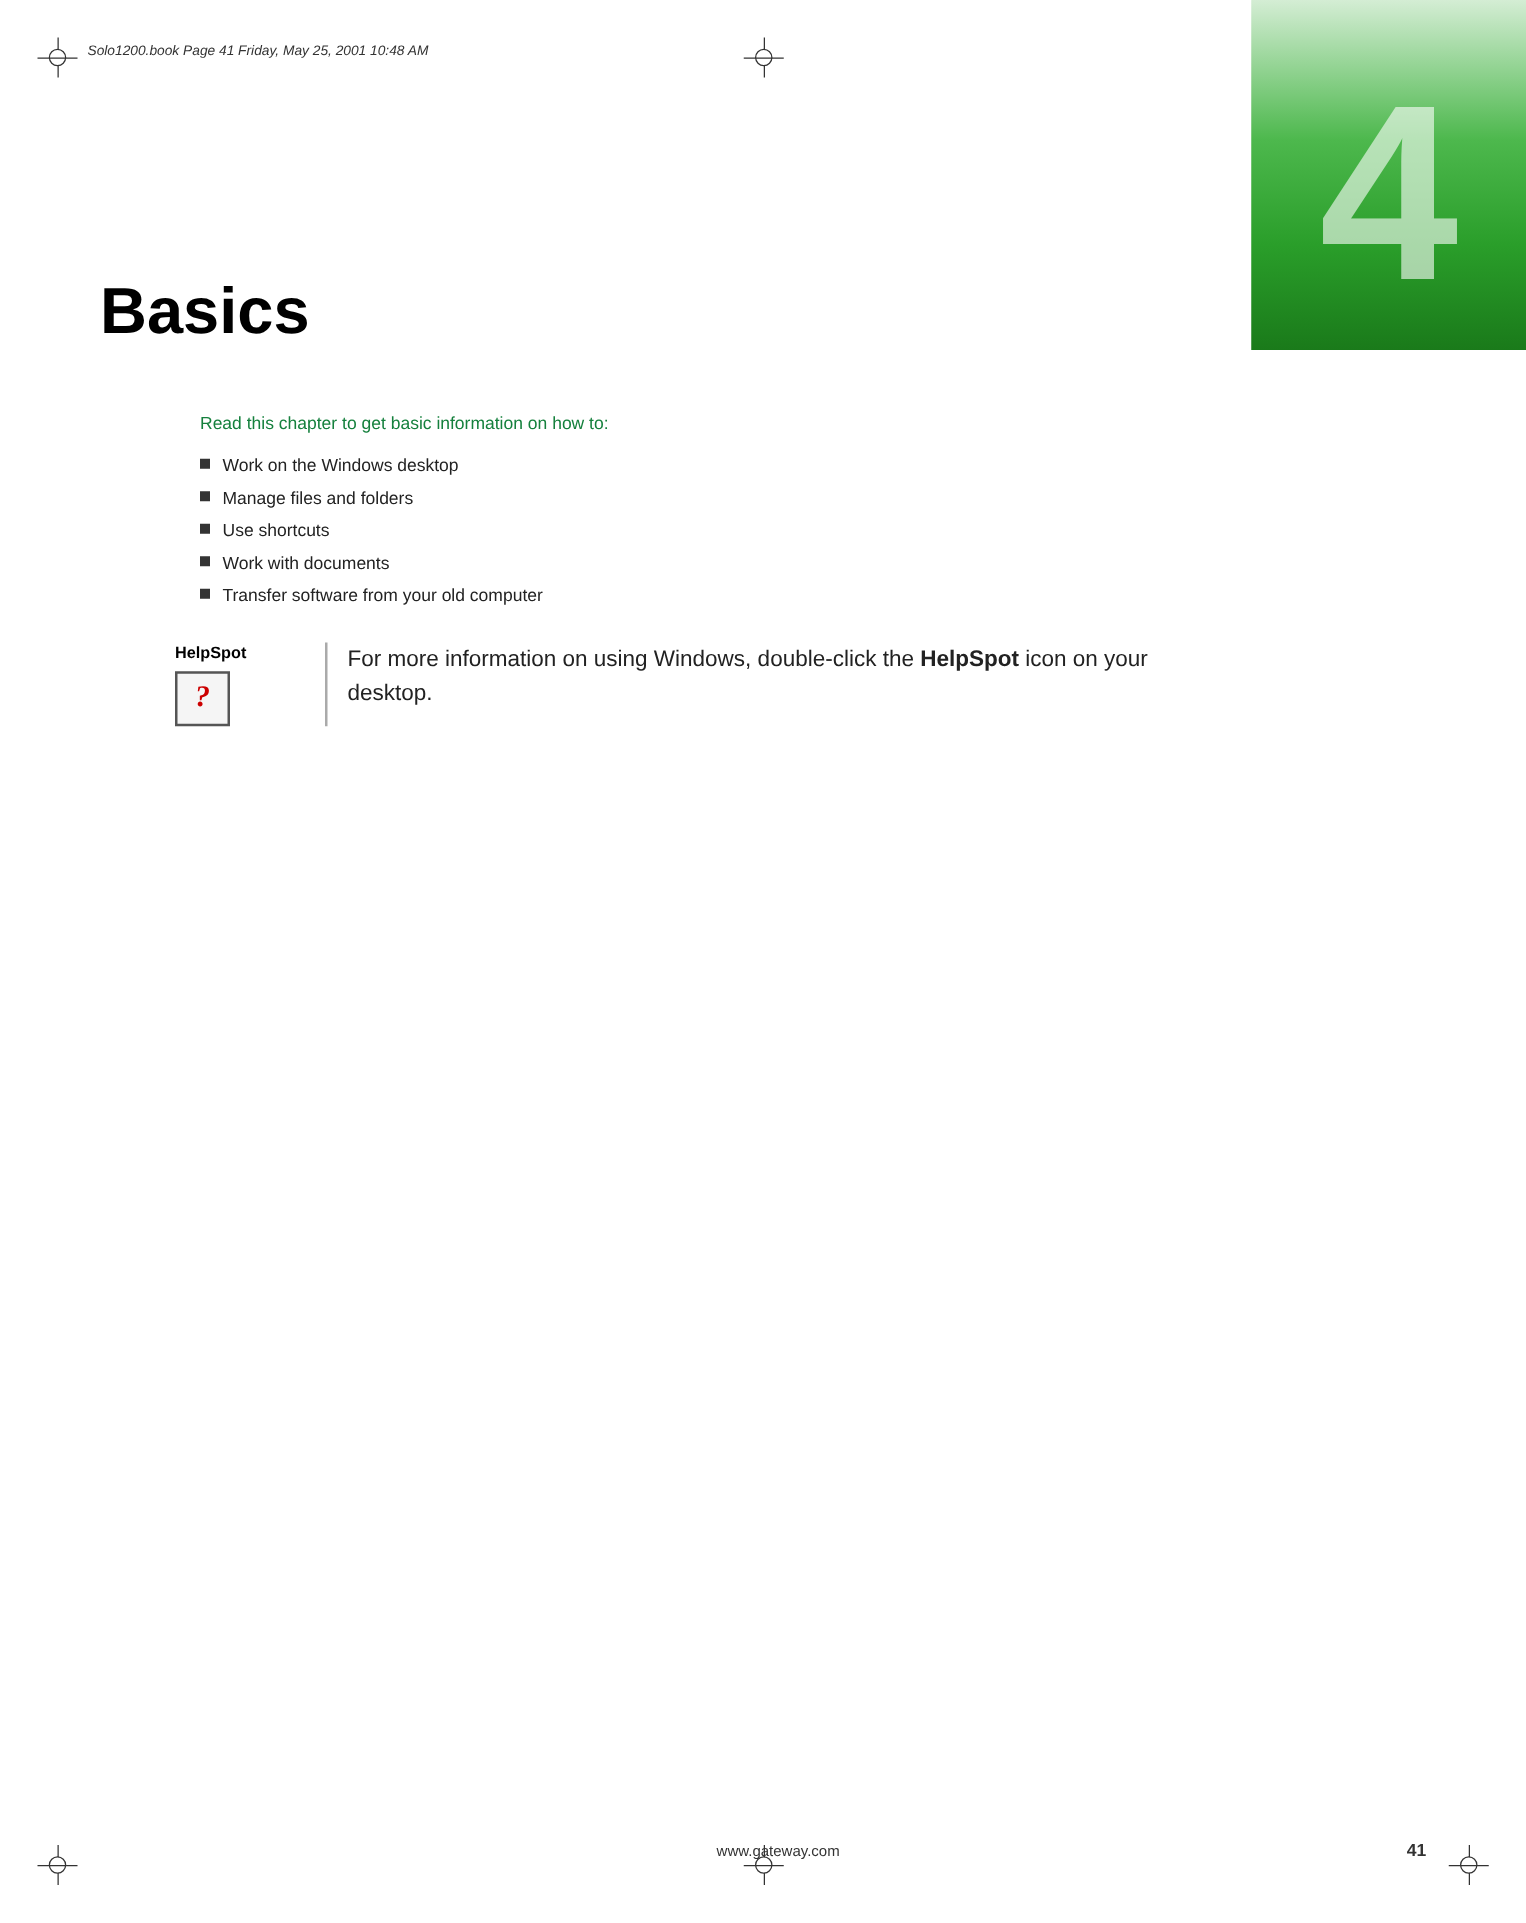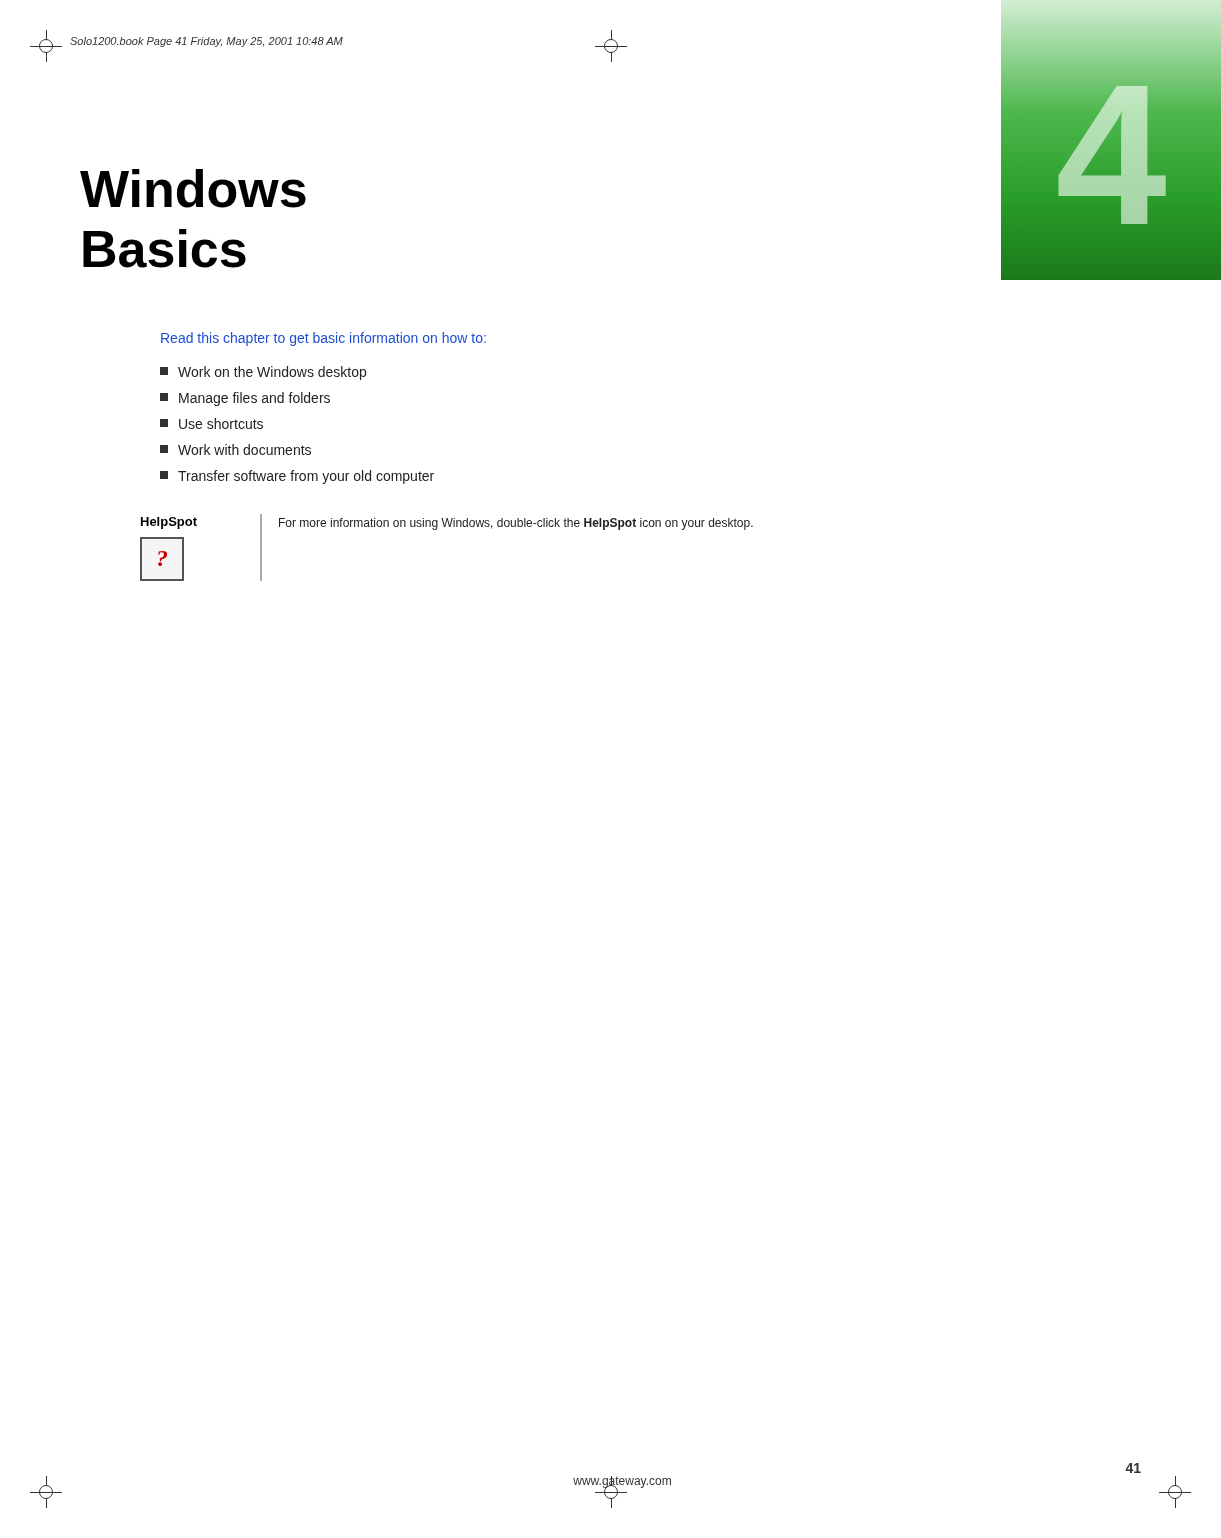--- a/index.html
+++ b/index.html
@@ -106,21 +106,21 @@
       font-size: 52px;
       font-weight: bold;
       color: #000000;
       line-height: 1.15;
       margin-bottom: 50px;
       font-family: Arial, Helvetica, sans-serif;
     }
 
     .intro-text {
       font-size: 14px;
-      color: #1d4ed8;
+      color: #15803d;
       margin-bottom: 18px;
       margin-left: 80px;
     }
 
     .bullet-list {
       list-style: none;
       margin-left: 80px;
       margin-bottom: 30px;
     }
 
@@ -180,21 +180,21 @@
 
     .helpspot-divider {
       width: 2px;
       background: #aaa;
       align-self: stretch;
       min-height: 60px;
       margin-right: 16px;
     }
 
     .helpspot-text {
-      font-size: 12px;
+      font-size: 18px;
       color: #222;
       line-height: 1.5;
       padding-top: 0;
     }
 
     .helpspot-text strong {
       font-weight: bold;
     }
 
     
@@ -214,21 +214,21 @@
       font-size: 12px;
       color: #333;
     }
 
     .footer-page {
       font-size: 14px;
       font-weight: bold;
       color: #333;
       position: absolute;
       right: 80px;
-      bottom: 62px;
+      bottom: 50px;
     }
   </style>
 </head>
 <body>
 
 <div class="crosshair ch-tl">
     <div class="circle"></div>
   </div>
 <div class="crosshair ch-tr">
     <div class="circle"></div>
@@ -247,21 +247,21 @@
   </div>
 
 <div class="header-info">Solo1200.book  Page 41  Friday, May 25, 2001  10:48 AM</div>
 
 <div class="chapter-banner"></div>
 <div class="chapter-number">4</div>
 
 <div class="main-content">
 
   <div class="chapter-title">
-    <span>Windows</span><br>
+    <br>
     <span>Basics</span>
   </div>
 
   <p class="intro-text">Read this chapter to get basic information on how to:</p>
 
   <ul class="bullet-list">
     <li>
       <span class="bullet-square"></span>
       <span>Work on the Windows desktop</span>
     </li>

